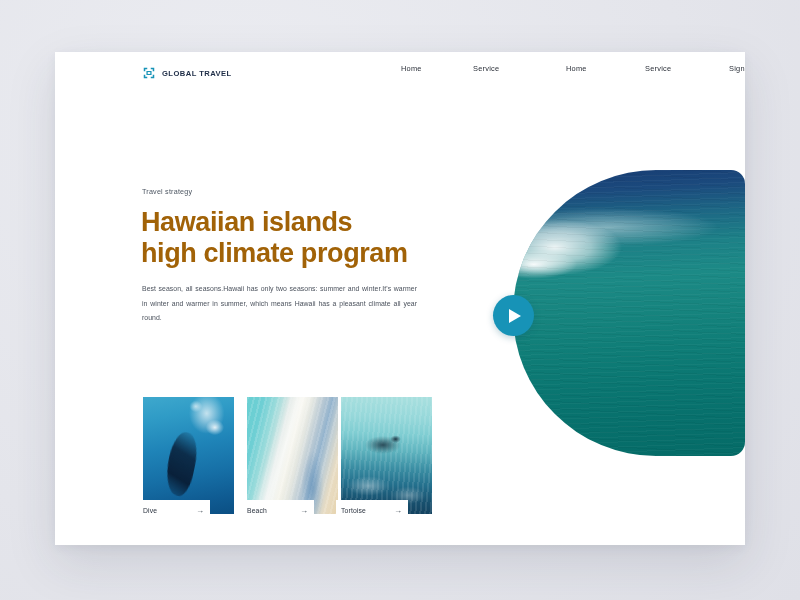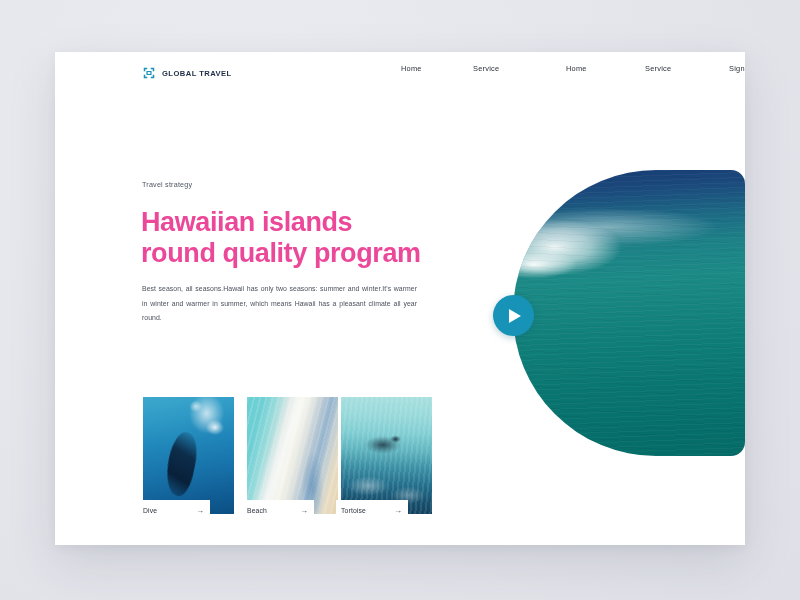--- a/index.html
+++ b/index.html
@@ -149,35 +149,35 @@
     margin-left: 3px;
     border-top: 7px solid transparent;
     border-bottom: 7px solid transparent;
     border-left: 12px solid #ffffff;
   }
 
   
   .eyebrow {
     position: absolute;
     left: 87px;
-    top: 128px;
+    top: 135px;
     font-size: 7.2px;
     color: #4d5662;
     letter-spacing: .2px;
   }
 
   .headline {
     position: absolute;
     left: 86px;
     top: 155px;
     width: 330px;
     font-size: 27px;
     line-height: 31px;
     font-weight: bold;
-    color: #ec4899;
+    color: #a16207;
     letter-spacing: -.4px;
   }
   .headline .line { display: block; }
 
   .lede {
     position: absolute;
     left: 87px;
     top: 230px;
     width: 275px;
     font-size: 6.9px;
@@ -344,21 +344,21 @@
 
     <button class="play-button">
       <span class="play-glyph"></span>
       <span class="sr">Play video</span>
     </button>
 
     <div class="eyebrow">Travel strategy</div>
 
     <h1 class="headline">
       <span class="line">Hawaiian islands</span>
-      <span class="line">round quality program</span>
+      <span class="line">high climate program</span>
     </h1>
 
     <p class="lede">Best season, all seasons.Hawaii has only two seasons: summer and winter.It's warmer in winter and warmer in summer, which means Hawaii has a pleasant climate all year round.</p>
 
     <div class="thumb-row">
 
       <div class="thumb-card c0">
         <div class="thumb-photo photo-dive"></div>
         <div class="thumb-label">
           <span class="thumb-title">Dive</span>

